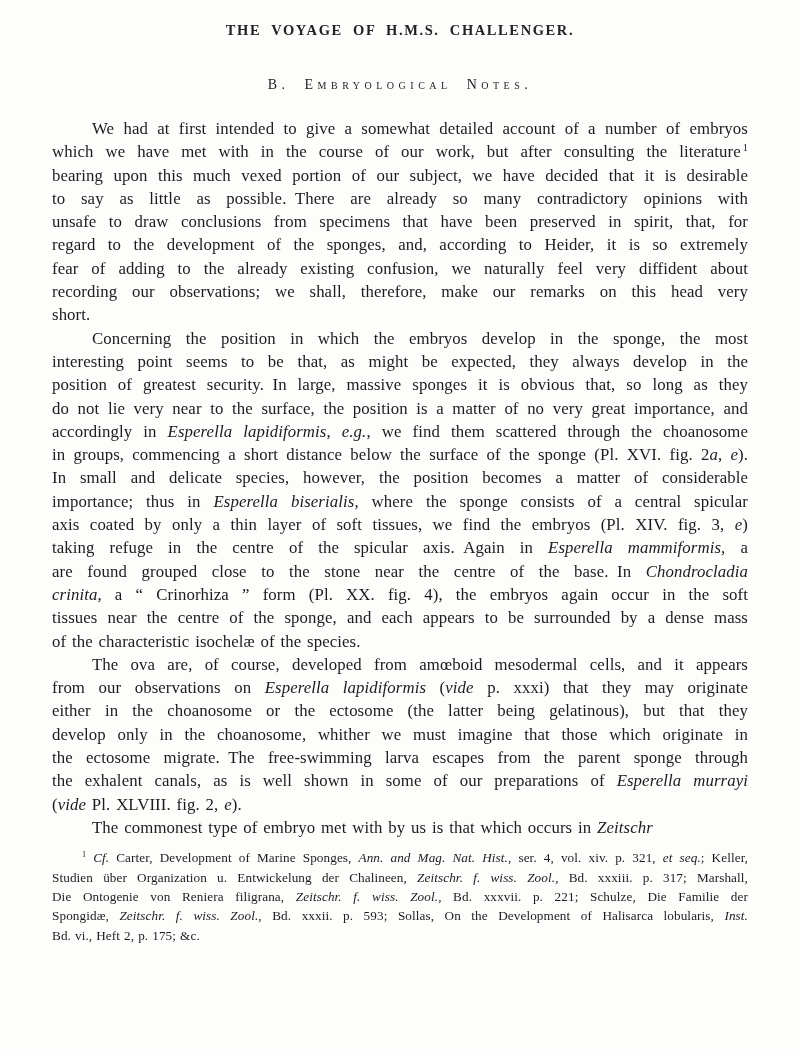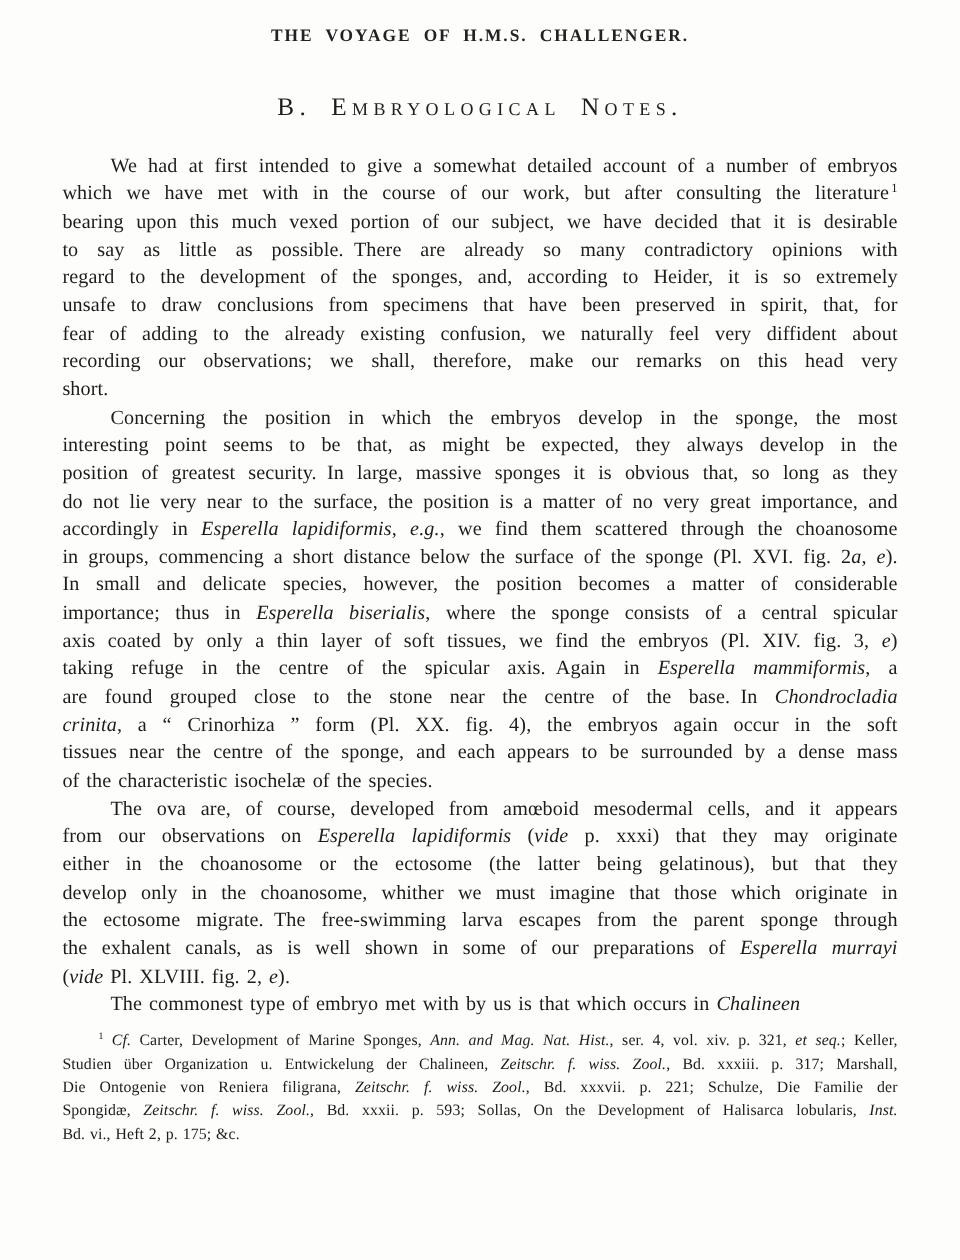--- a/index.html
+++ b/index.html
@@ -20,21 +20,21 @@
     font-size: 14.5px;
     font-weight: bold;
     letter-spacing: 1.6px;
     word-spacing: 5px;
     color: #222;
   }
   .section-title {
     margin-top: 38px;
     text-align: center;
     font-variant: small-caps;
-    font-size: 21px;
+    font-size: 14px;
     letter-spacing: 4.5px;
     word-spacing: 7px;
     color: #1e1e1e;
   }
   .body-block {
     margin: 24px auto 0 auto;
     width: 696px;
     font-size: 16.8px;
     line-height: 23.3px;
     letter-spacing: 0.1px;
@@ -75,22 +75,22 @@
   <div class="running-head">THE VOYAGE OF H.M.S. CHALLENGER.</div>
 
   <div class="section-title">B. Embryological Notes.</div>
 
   <div class="body-block">
       <div>
         <div class="tline indent"><span>We had at first intended to give a somewhat detailed account of a number of embryos</span></div>
         <div class="tline"><span>which we have met with in the course of our work, but after consulting the literature</span><span class="seg-s">1</span></div>
         <div class="tline"><span>bearing upon this much vexed portion of our subject, we have decided that it is desirable</span></div>
         <div class="tline"><span>to say as little as possible. There are already so many contradictory opinions with</span></div>
+        <div class="tline"><span>unsafe to draw conclusions from specimens that have been preserved in spirit, that, for</span></div>
         <div class="tline"><span>regard to the development of the sponges, and, according to Heider, it is so extremely</span></div>
-        <div class="tline"><span>unsafe to draw conclusions from specimens that have been preserved in spirit, that, for</span></div>
         <div class="tline"><span>fear of adding to the already existing confusion, we naturally feel very diffident about</span></div>
         <div class="tline"><span>recording our observations; we shall, therefore, make our remarks on this head very</span></div>
         <div class="tline lastline"><span>short.</span></div>
       </div>
       <div>
         <div class="tline indent"><span>Concerning the position in which the embryos develop in the sponge, the most</span></div>
         <div class="tline"><span>interesting point seems to be that, as might be expected, they always develop in the</span></div>
         <div class="tline"><span>position of greatest security. In large, massive sponges it is obvious that, so long as they</span></div>
         <div class="tline"><span>do not lie very near to the surface, the position is a matter of no very great importance, and</span></div>
         <div class="tline"><span>accordingly in </span><span class="seg-i">Esperella lapidiformis</span><span>, </span><span class="seg-i">e.g.</span><span>, we find them scattered through the choanosome</span></div>
@@ -107,21 +107,21 @@
       <div>
         <div class="tline indent"><span>The ova are, of course, developed from amœboid mesodermal cells, and it appears</span></div>
         <div class="tline"><span>from our observations on </span><span class="seg-i">Esperella lapidiformis</span><span> (</span><span class="seg-i">vide</span><span> p. xxxi) that they may originate</span></div>
         <div class="tline"><span>either in the choanosome or the ectosome (the latter being gelatinous), but that they</span></div>
         <div class="tline"><span>develop only in the choanosome, whither we must imagine that those which originate in</span></div>
         <div class="tline"><span>the ectosome migrate. The free-swimming larva escapes from the parent sponge through</span></div>
         <div class="tline"><span>the exhalent canals, as is well shown in some of our preparations of </span><span class="seg-i">Esperella murrayi</span></div>
         <div class="tline lastline"><span>(</span><span class="seg-i">vide</span><span> Pl. XLVIII. fig. 2, </span><span class="seg-i">e</span><span>).</span></div>
       </div>
       <div>
-        <div class="tline indent lastline"><span>The commonest type of embryo met with by us is that which occurs in </span><span class="seg-i">Chalineen</span></div>
+        <div class="tline indent lastline"><span>The commonest type of embryo met with by us is that which occurs in </span><span class="seg-i">Zeitschr</span></div>
       </div>
     </div>
 
   <div class="footnote-block">
       <div class="tline indent"><span class="seg-s">1</span><span> </span><span class="seg-i">Cf.</span><span> Carter, Development of Marine Sponges, </span><span class="seg-i">Ann. and Mag. Nat. Hist.</span><span>, ser. 4, vol. xiv. p. 321, </span><span class="seg-i">et seq.</span><span>; Keller,</span></div>
       <div class="tline"><span>Studien über Organization u. Entwickelung der Chalineen, </span><span class="seg-i">Zeitschr. f. wiss. Zool.</span><span>, Bd. xxxiii. p. 317; Marshall,</span></div>
       <div class="tline"><span>Die Ontogenie von Reniera filigrana, </span><span class="seg-i">Zeitschr. f. wiss. Zool.</span><span>, Bd. xxxvii. p. 221; Schulze, Die Familie der</span></div>
       <div class="tline"><span>Spongidæ, </span><span class="seg-i">Zeitschr. f. wiss. Zool.</span><span>, Bd. xxxii. p. 593; Sollas, On the Development of Halisarca lobularis, </span><span class="seg-i">Inst.</span></div>
       <div class="tline lastline"><span>Bd. vi., Heft 2, p. 175; &amp;c.</span></div>
     </div>

